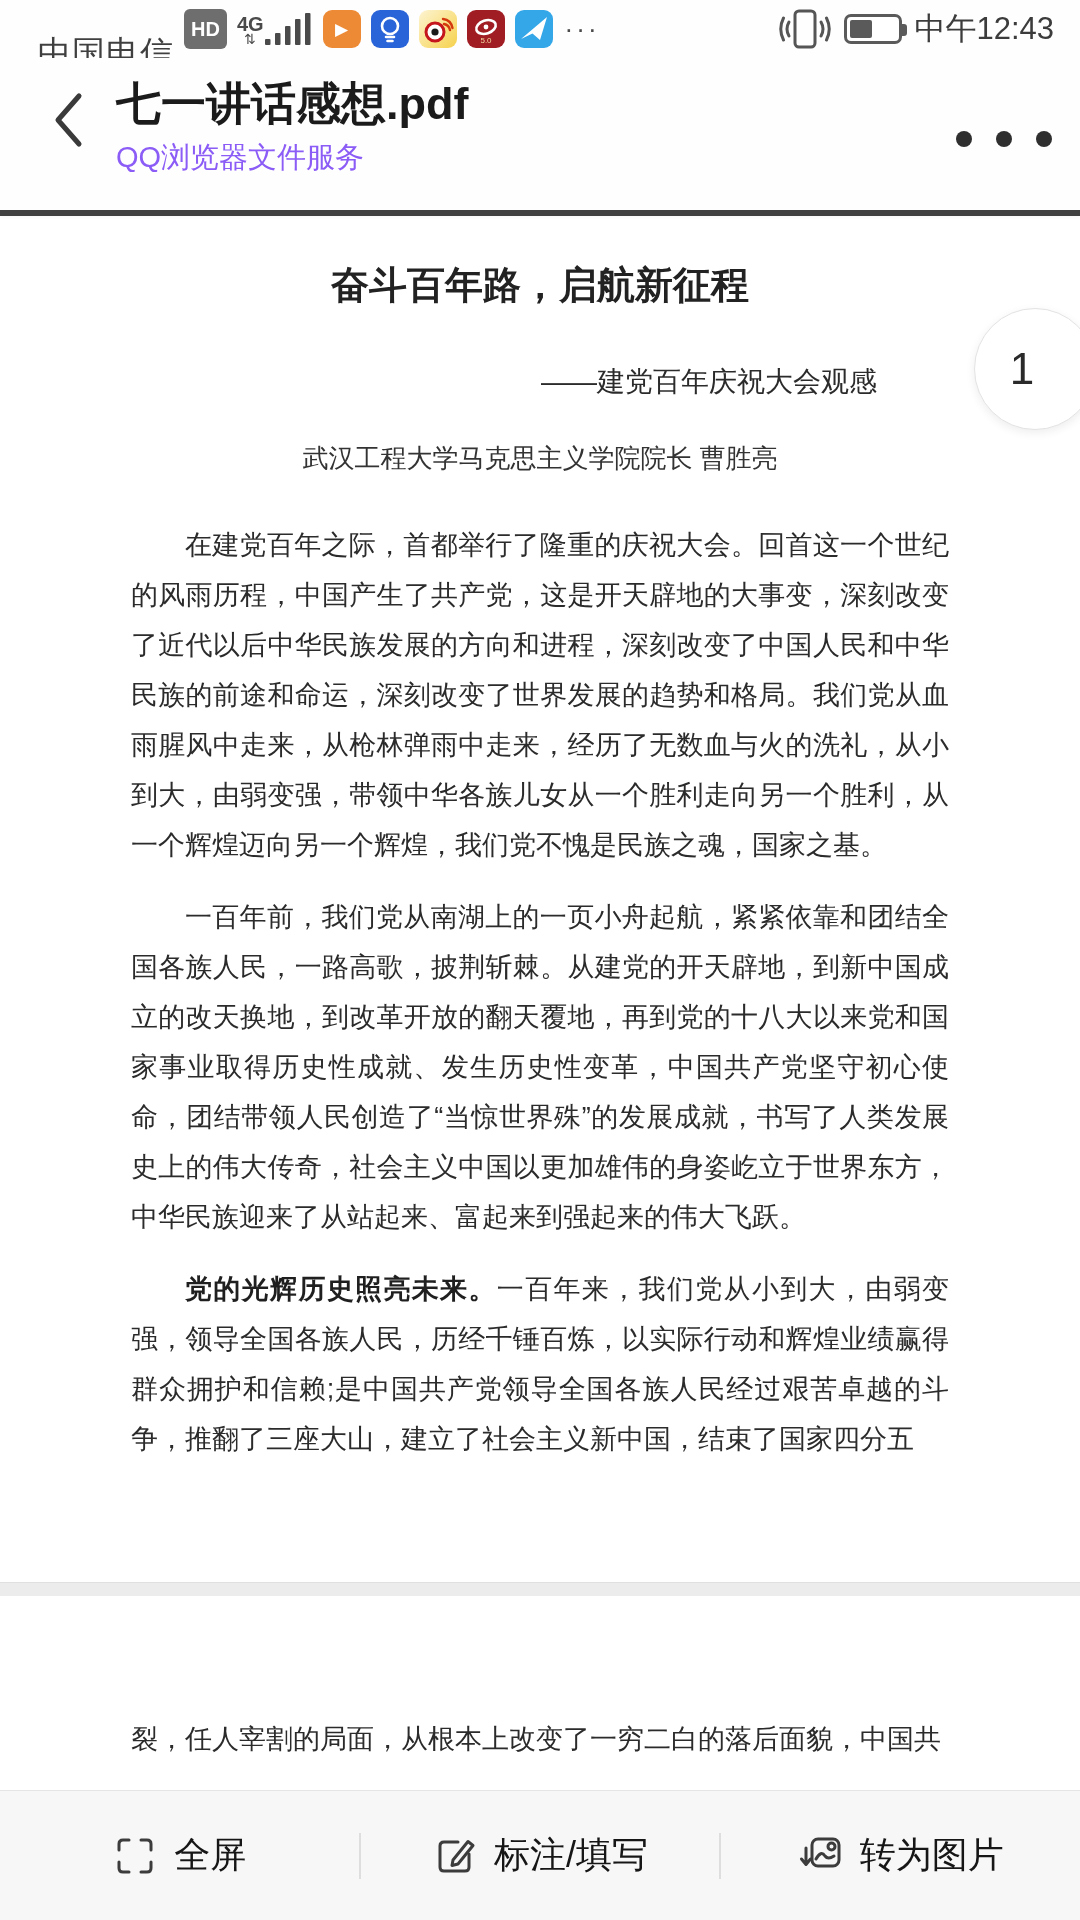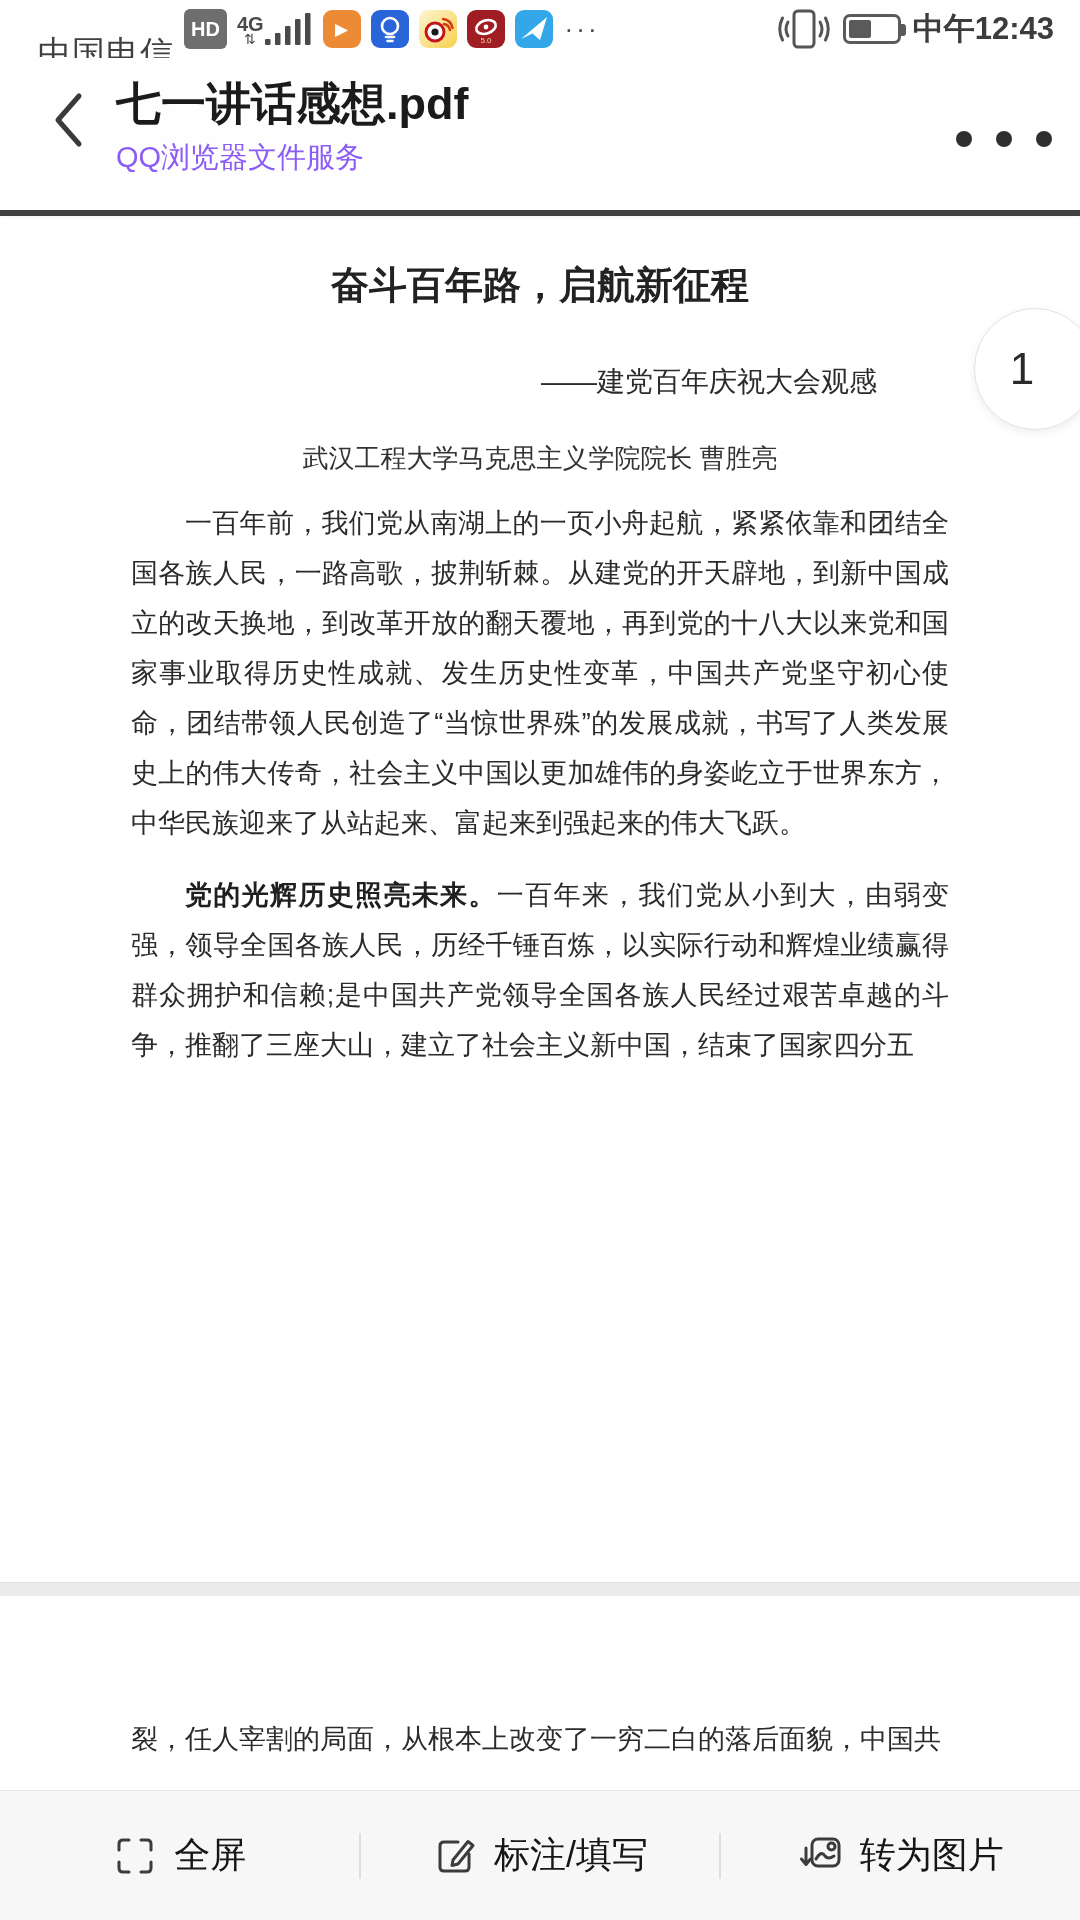--- a/index.html
+++ b/index.html
@@ -15,21 +15,21 @@
   .net { display:flex; flex-direction:column; align-items:center; line-height:1; }
   .net b { font-size:20px; color:#4a4a4a; font-weight:bold; }
   .net i { font-style:normal; font-size:14px; color:#4a4a4a; margin-top:-2px; }
   .app-icon { width:38px; height:38px; border-radius:9px; display:flex; align-items:center; justify-content:center; overflow:hidden; }
   .ai-orange { background:#ed8a35; color:#fff; font-size:17px; }
   .ai-blue { background:#2a64d9; }
   .ai-yellow { background:linear-gradient(135deg,#fdf4d2,#f6d24d); }
   .ai-red { background:#a01d24; }
   .ai-sky { background:#34a7e9; }
   .sb-more { font-size:26px; color:#4a4a4a; letter-spacing:3px; margin-left:2px; }
-  .sb-right { margin-left:auto; display:flex; align-items:center; gap:12px;font-weight:bold; }
+  .sb-right { margin-left:auto; display:flex; align-items:center; gap:12px; }
   .battery { position:relative; width:58px; height:30px; border:3px solid #5a5a5a; border-radius:7px; background:#fff; }
   .battery::after { content:""; position:absolute; right:-8px; top:7px; width:5px; height:12px; background:#5a5a5a; border-radius:0 3px 3px 0; }
   .battery .fill { position:absolute; left:3px; top:3px; bottom:3px; width:42%; background:#5a5a5a; border-radius:2px; }
   .sb-time { font-size:31px; color:#3c3c3c; }
 
   
   .header { height:158px; flex:0 0 158px; position:relative; background:#fefefe; border-bottom:6px solid #404040; box-shadow:0 2px 4px rgba(0,0,0,.03); z-index:5; }
   .back-btn { position:absolute; left:50px; top:32px; width:40px; height:60px; display:flex; align-items:center; cursor:pointer; }
   .header-titles { position:absolute; left:116px; top:14px; }
   .doc-file-title { font-size:45px; font-weight:600; color:#1b1b1b; line-height:64px; }
@@ -141,20 +141,21 @@
         <circle cx="89" cy="9" r="8" fill="#2f2f2f"></circle>
       </svg>
     </div>
   </div>
 
   <div class="content">
     <div class="page page1">
       <div class="doc-title">奋斗百年路，启航新征程</div>
       <div class="doc-byline">——建党百年庆祝大会观感</div>
       <div class="doc-author">武汉工程大学马克思主义学院院长 曹胜亮</div>
+      <p class="para first">在建党百年之际，首都举行了隆重的庆祝大会。回首这一个世纪的风雨历程，中国产生了共产党，这是开天辟地的大事变，深刻改变了近代以后中华民族发展的方向和进程，深刻改变了中国人民和中华民族的前途和命运，深刻改变了世界发展的趋势和格局。我们党从血雨腥风中走来，从枪林弹雨中走来，经历了无数血与火的洗礼，从小到大，由弱变强，带领中华各族儿女从一个胜利走向另一个胜利，从一个辉煌迈向另一个辉煌，我们党不愧是民族之魂，国家之基。</p>
       <p class="para">一百年前，我们党从南湖上的一页小舟起航，紧紧依靠和团结全国各族人民，一路高歌，披荆斩棘。从建党的开天辟地，到新中国成立的改天换地，到改革开放的翻天覆地，再到党的十八大以来党和国家事业取得历史性成就、发生历史性变革，中国共产党坚守初心使命，团结带领人民创造了“当惊世界殊”的发展成就，书写了人类发展史上的伟大传奇，社会主义中国以更加雄伟的身姿屹立于世界东方，中华民族迎来了从站起来、富起来到强起来的伟大飞跃。</p>
       <p class="para"><b>党的光辉历史照亮未来。</b><span>一百年来，我们党从小到大，由弱变强，领导全国各族人民，历经千锤百炼，以实际行动和辉煌业绩赢得群众拥护和信赖;是中国共产党领导全国各族人民经过艰苦卓越的斗争，推翻了三座大山，建立了社会主义新中国，结束了国家四分五</span></p>
     </div>
     <div class="page-sep"></div>
     <div class="page page2">
       <p class="para cont">裂，任人宰割的局面，从根本上改变了一穷二白的落后面貌，中国共</p>
     </div>
     <div class="page-badge">1</div>
   </div>
 

